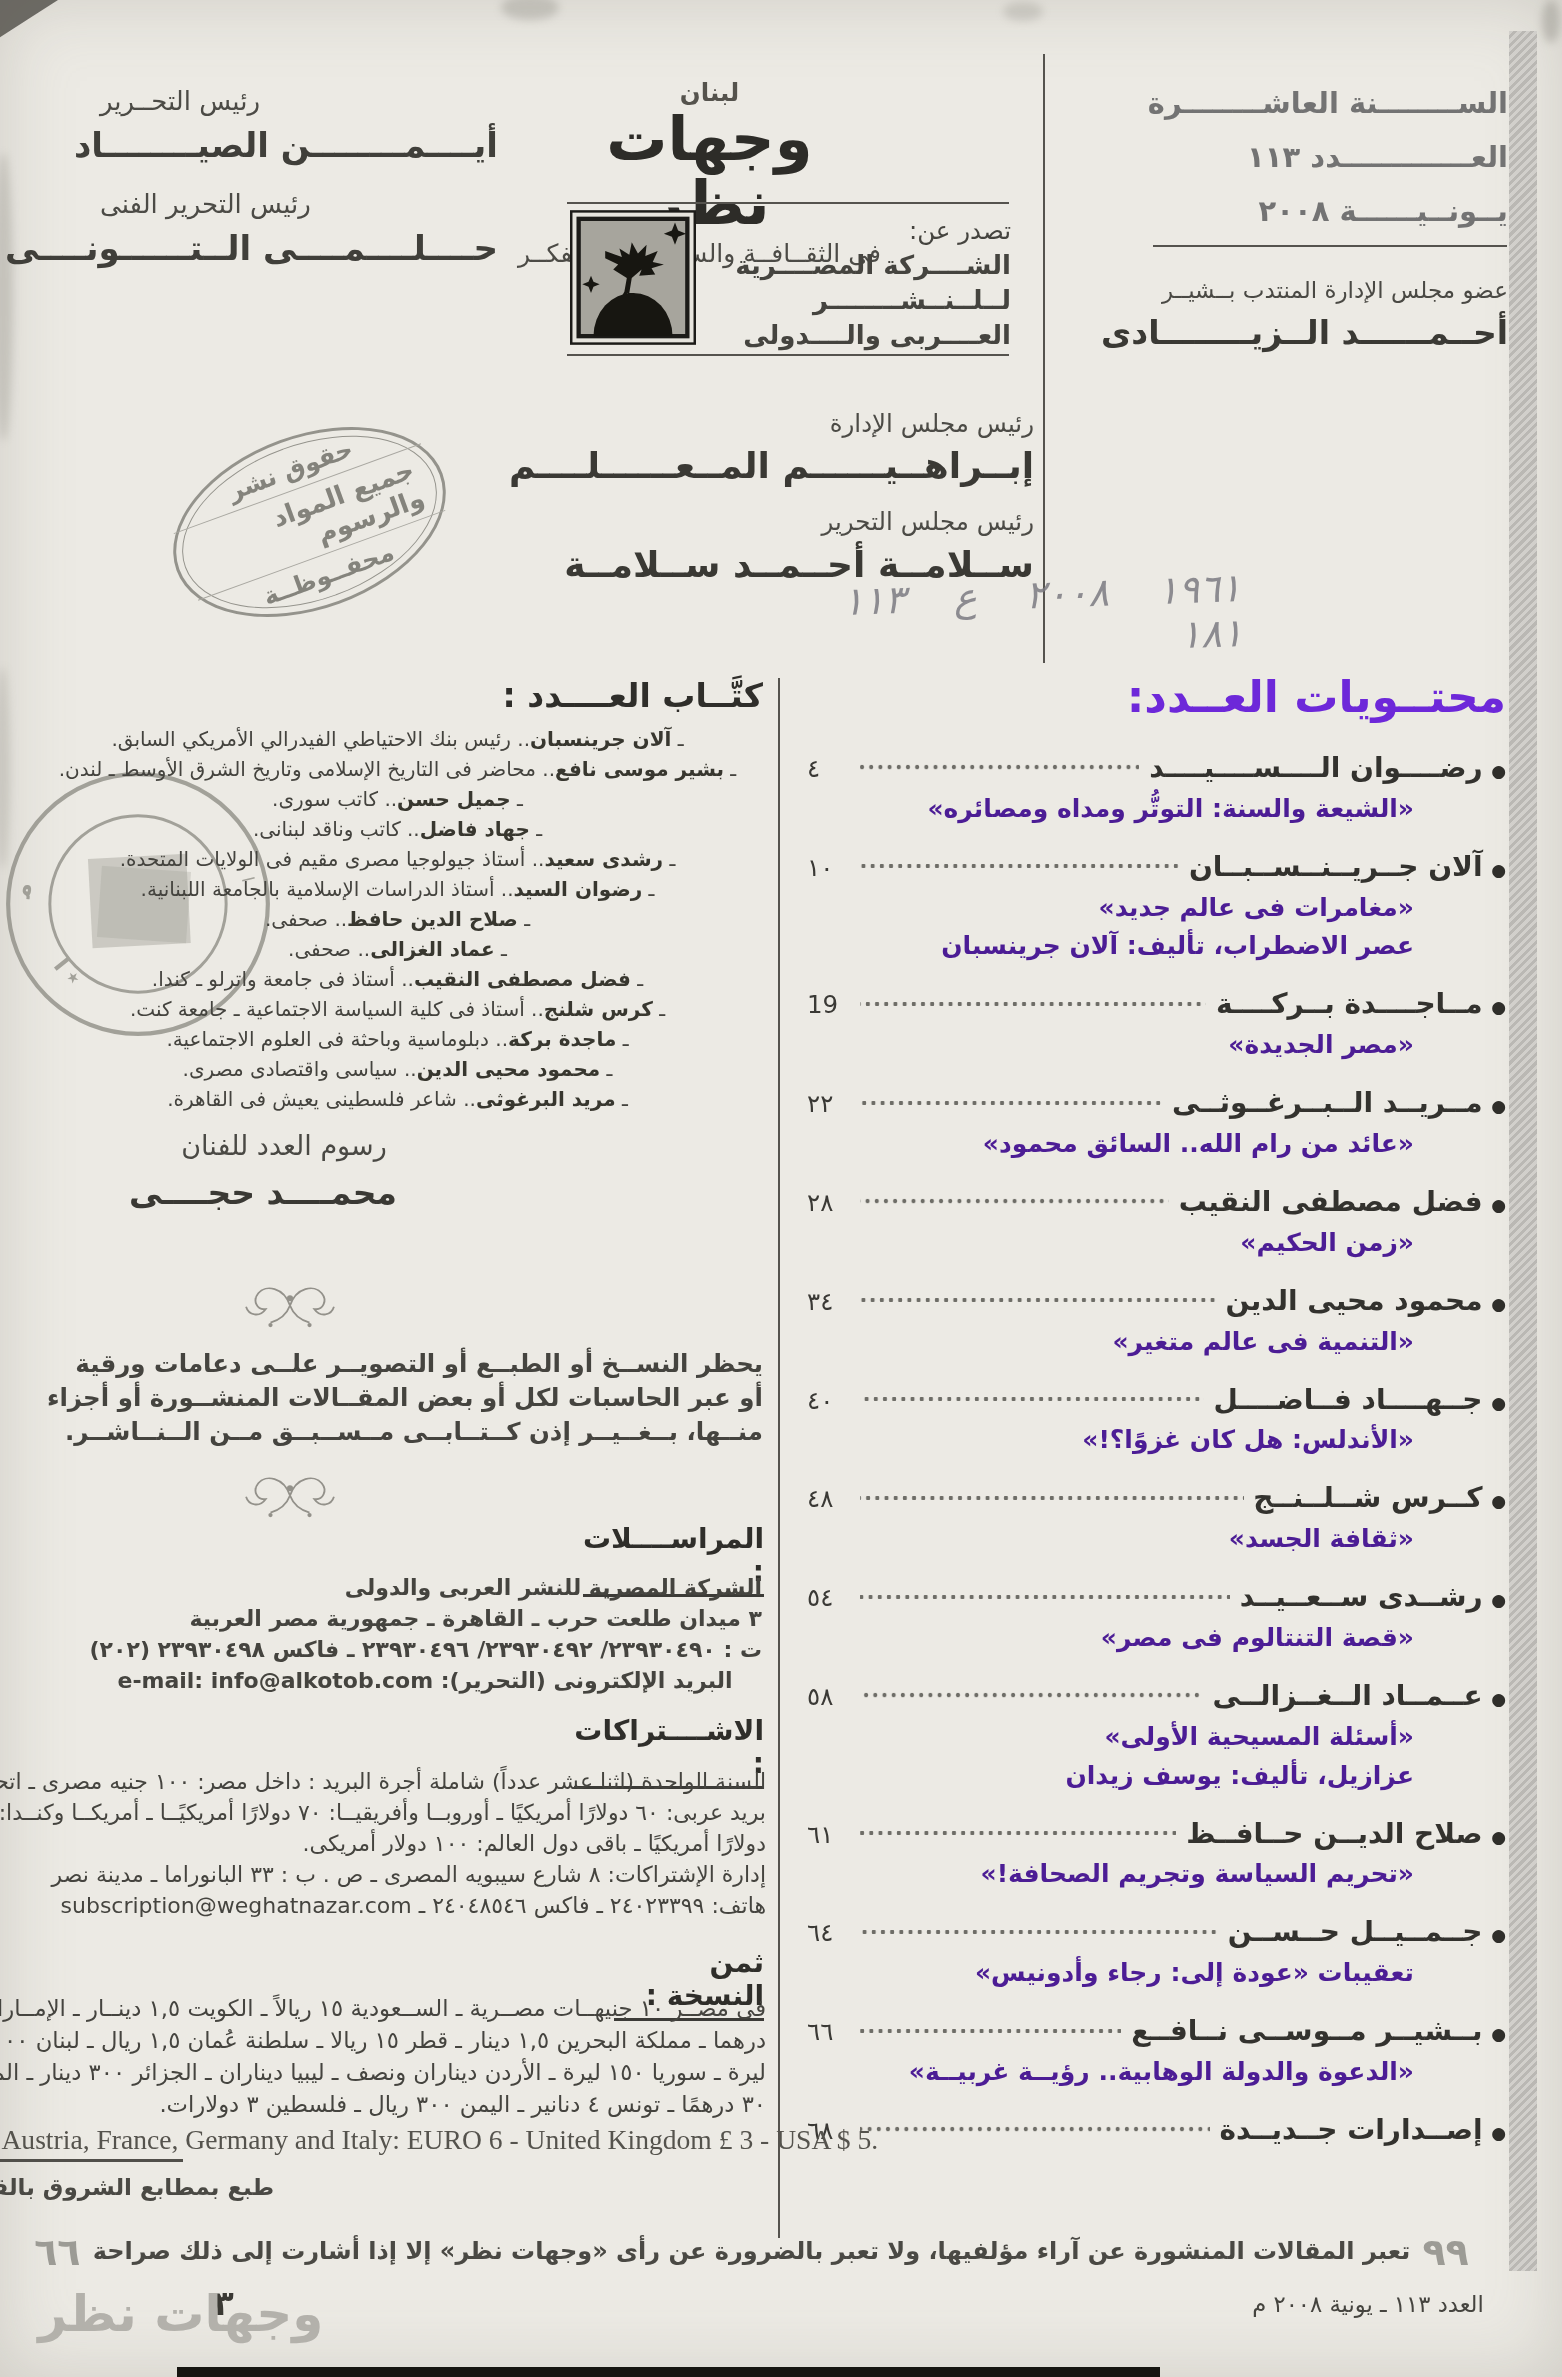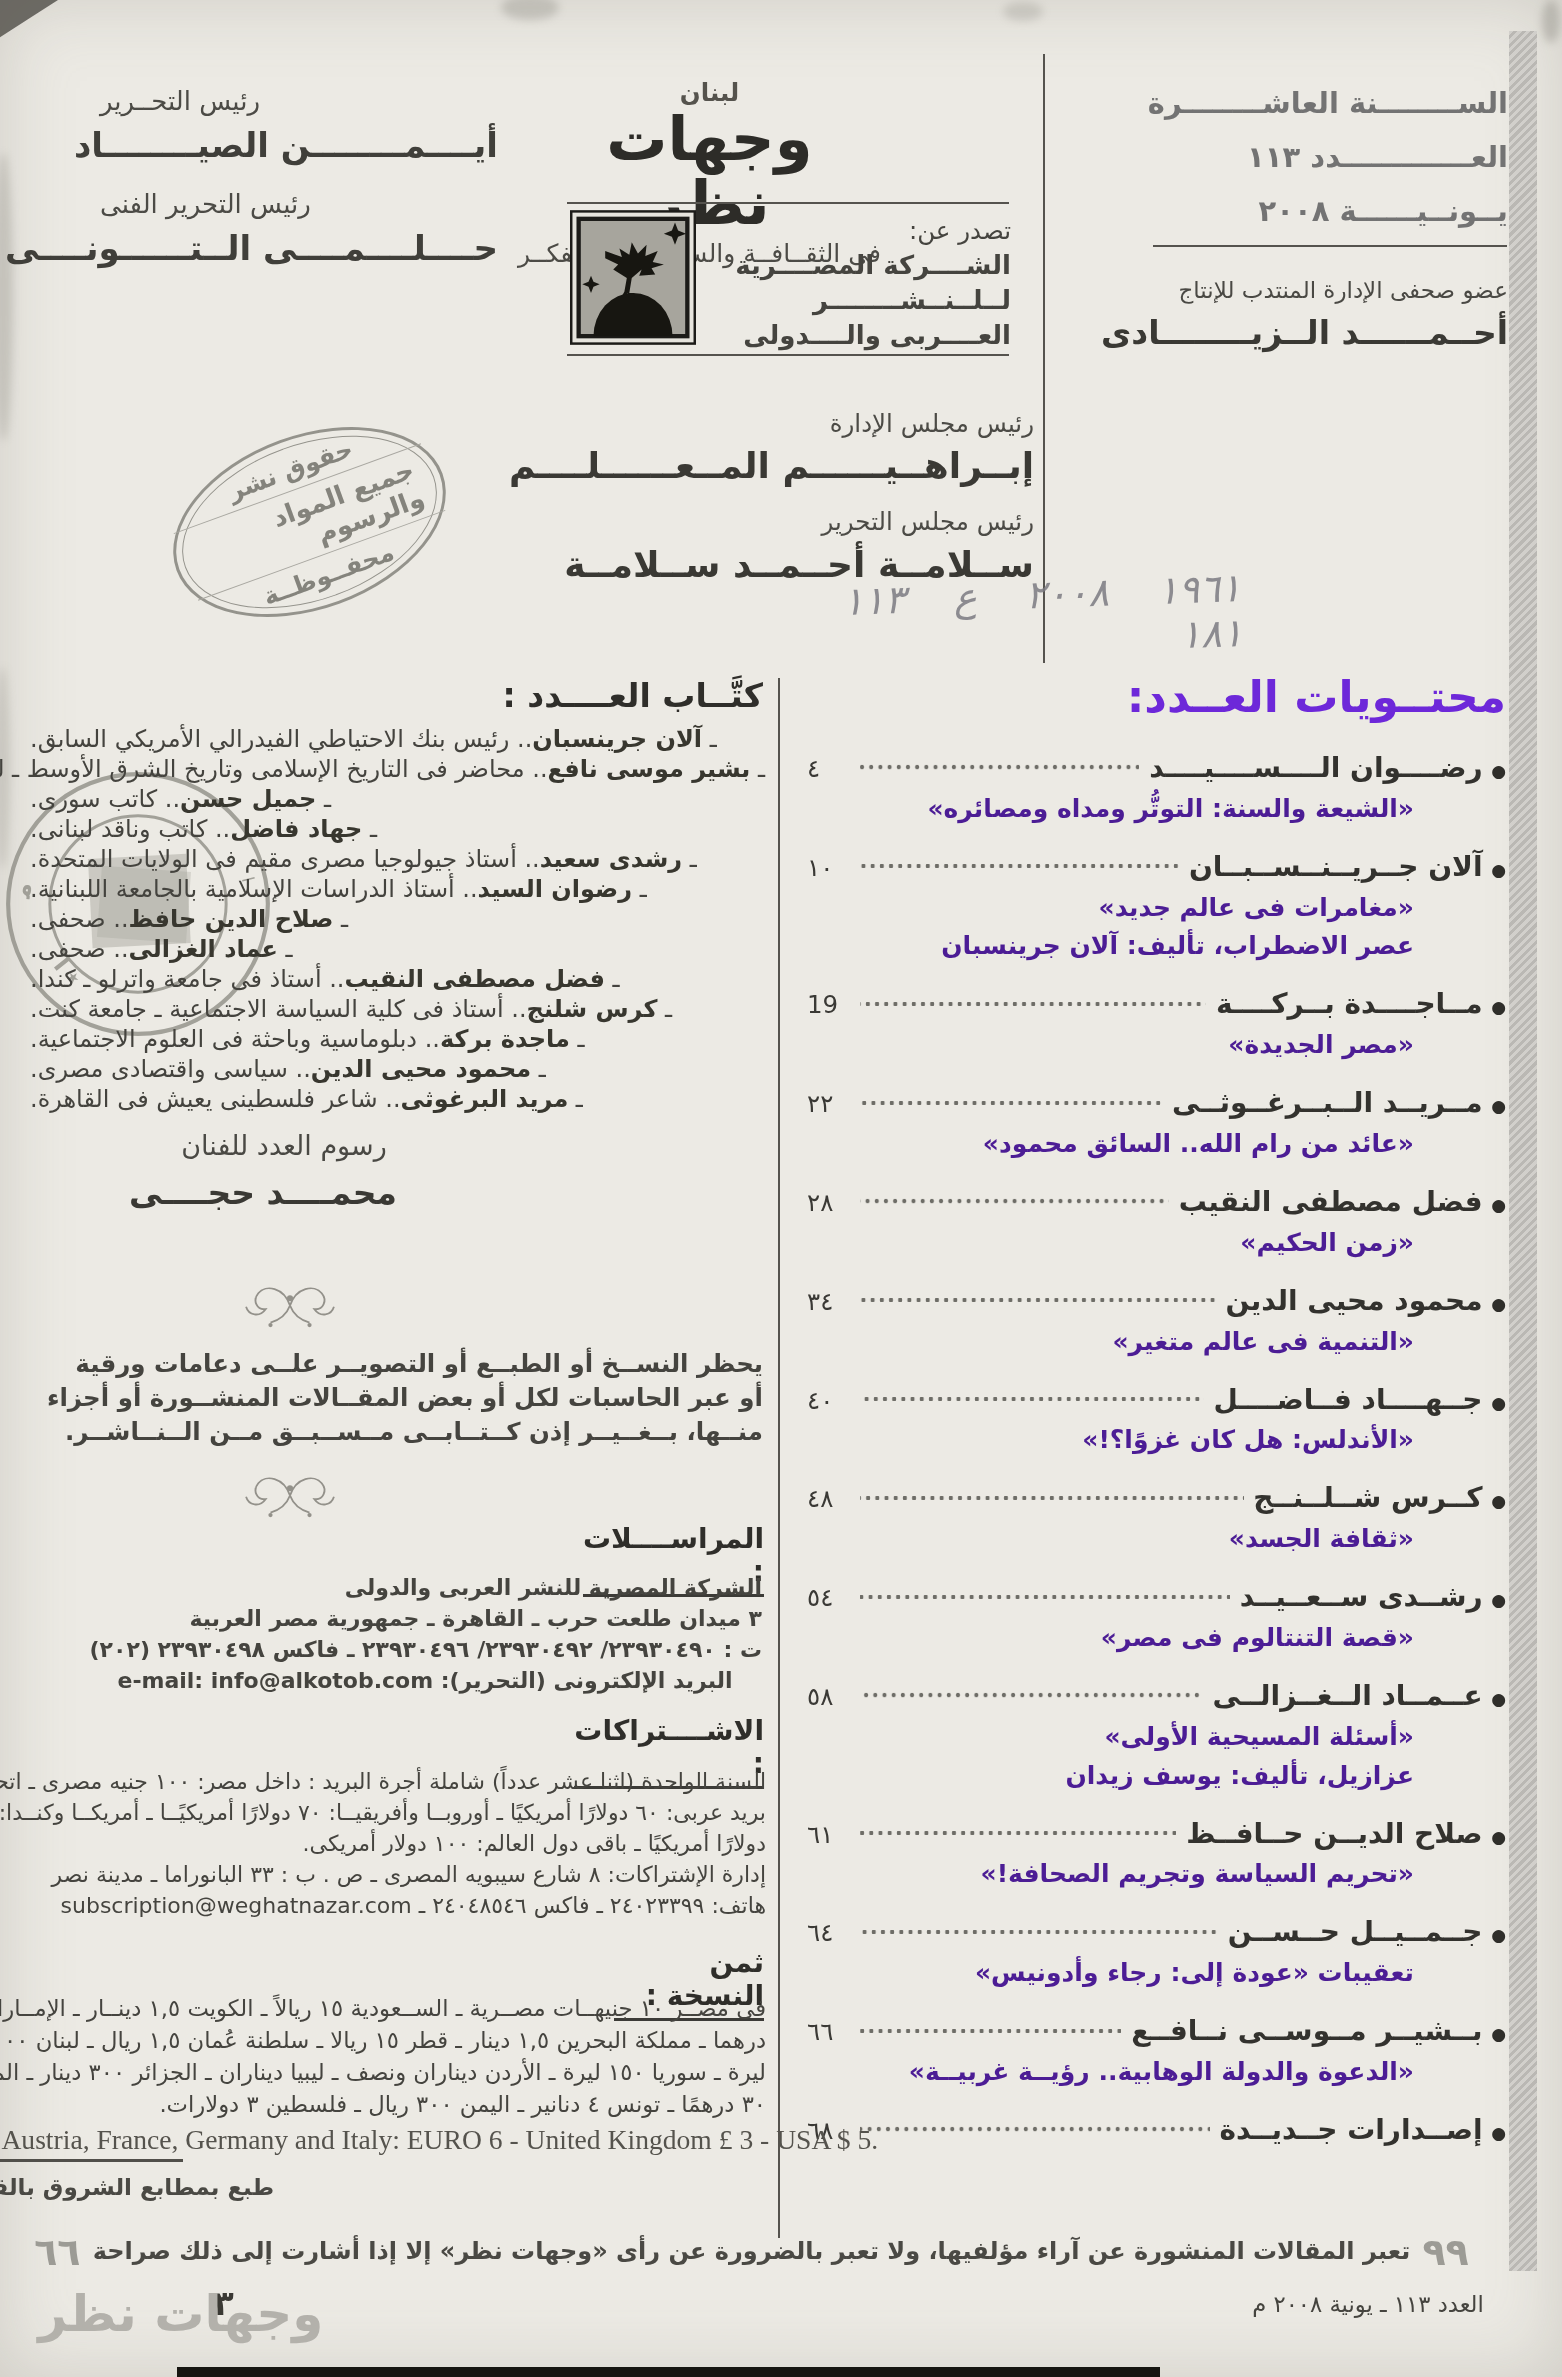--- a/index.html
+++ b/index.html
@@ -64,21 +64,21 @@
   .dots{flex:1 1 auto;height:6.1px;margin:0 9.8px;align-self:center;
         background-image:radial-gradient(circle,#6e6d67 2px,rgba(0,0,0,0) 2.4px);
         background-size:9.2px 6.1px;background-repeat:repeat-x;background-position:center;}
   .toc-page{font-size:24.5px;color:#3a3935;min-width:43px;text-align:left;}
   .toc-subs{padding-right:92px;}
   .toc-sub{font-size:25px;font-weight:700;color:#4c1d95;margin-top:9.8px;white-space:nowrap;}
 
   
   .writers-heading{left:37px;top:676px;width:727px;font-size:33px;font-weight:bold;color:#2f2e2a;text-align:right;}
   .writers{left:31px;top:724px;width:735px;}
-  .writer{font-size:24px;color:#44433e;line-height:30px;white-space:nowrap;text-align:left;}
+  .writer{font-size:20px;color:#44433e;line-height:30px;white-space:nowrap;text-align:center;}
   .writer b{color:#38372f;}
   .illus-label{left:181px;top:1130px;width:208px;font-size:27px;color:#4a4944;text-align:center;white-space:nowrap;}
   .illus-name{left:171px;top:1173px;width:227px;font-size:33px;font-weight:bold;color:#3a3934;text-align:center;white-space:nowrap;}
 
   .ornament{width:98px;height:61px;}
   .orn1{left:242px;top:1275px;}
   .orn2{left:242px;top:1465px;}
 
   .copyright{left:49px;top:1347px;width:715px;text-align:right;}
   .copyright div{font-size:24.5px;font-weight:bold;color:#45443f;line-height:34px;white-space:nowrap;}
@@ -179,21 +179,21 @@
     <div class="ch-label">رئيس مجلس التحرير</div>
     <div class="ch-name">ســلامــة أحــمــد ســلامــة</div>
   </div>
 
   <div class="abs mh-right">
     <div>الســــــــنة العاشــــــــرة</div>
     <div>العـــــــــــــدد ١١٣</div>
     <div>يــونــيــــــة ٢٠٠٨</div>
   </div>
   <div class="hr" style="left:1154px;top:245px;width:354px;"></div>
-  <div class="abs prod-label">عضو صحفى الإدارة المنتدب للإنتاج</div>
+  <div class="abs prod-label">عضو مجلس الإدارة المنتدب بــشيــر</div>
   <div class="abs prod-name">أحــمــــــد الــزيــــــــادى</div>
   <div class="vr head-vr"></div>
 
   <div class="abs oval-stamp">
     <div class="oval-inner">
       <div class="oval-l1">حقوق نشر</div>
       <div class="oval-l2">جميع المواد والرسوم</div>
       <div class="oval-l3">محفــوظــة</div>
     </div>
   </div>

